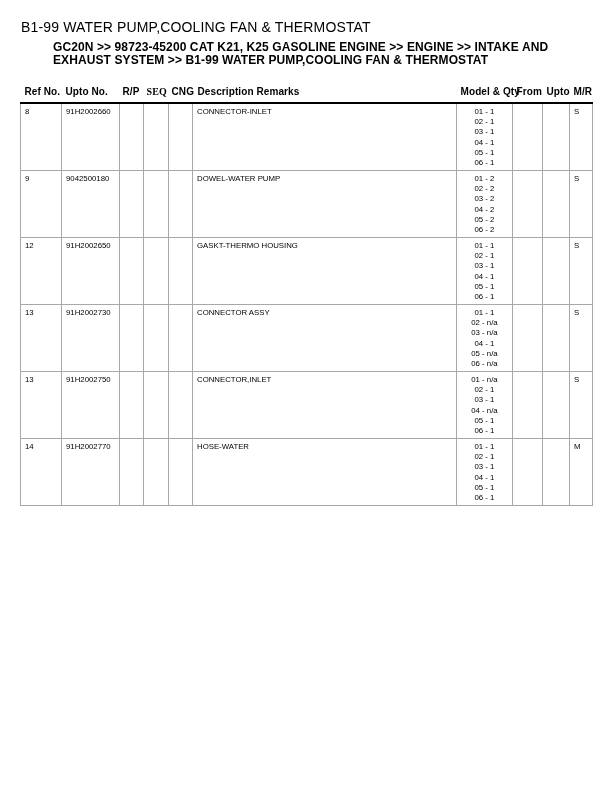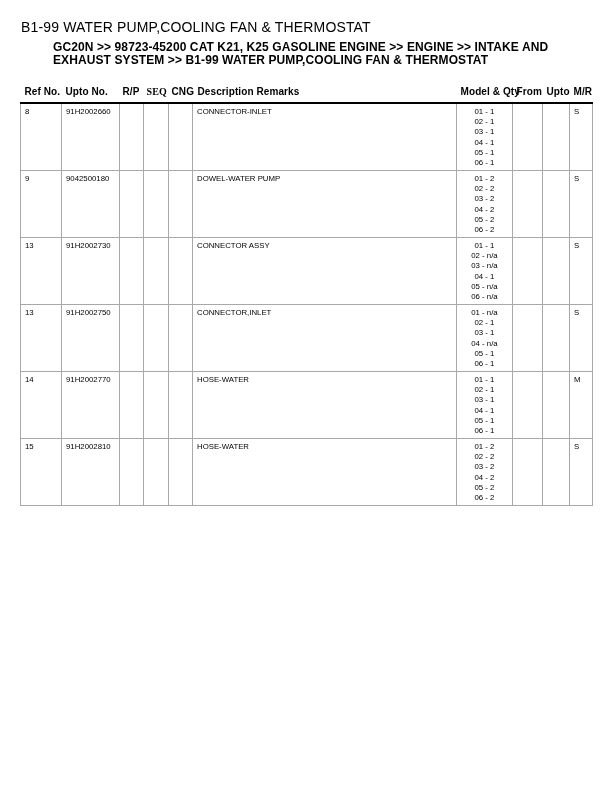--- a/index.html
+++ b/index.html
@@ -167,20 +167,37 @@
 02 - 2
 03 - 2
 04 - 2
 05 - 2
 06 - 2</td>
           <td></td>
           <td></td>
           <td class="mr-cell">S</td>
         </tr>
         <tr>
+          <td>12</td>
+          <td>91H2002650</td>
+          <td></td>
+          <td></td>
+          <td></td>
+          <td>GASKT-THERMO HOUSING</td>
+          <td class="model-list">01 - 1
+02 - 1
+03 - 1
+04 - 1
+05 - 1
+06 - 1</td>
+          <td></td>
+          <td></td>
+          <td class="mr-cell">S</td>
+        </tr>
+        <tr>
           <td>13</td>
           <td>91H2002730</td>
           <td></td>
           <td></td>
           <td></td>
           <td>CONNECTOR ASSY</td>
           <td class="model-list">01 - 1
 02 - n/a
 03 - n/a
 04 - 1
@@ -217,33 +234,16 @@
           <td class="model-list">01 - 1
 02 - 1
 03 - 1
 04 - 1
 05 - 1
 06 - 1</td>
           <td></td>
           <td></td>
           <td class="mr-cell">M</td>
         </tr>
-        <tr>
-          <td>15</td>
-          <td>91H2002810</td>
-          <td></td>
-          <td></td>
-          <td></td>
-          <td>HOSE-WATER</td>
-          <td class="model-list">01 - 2
-02 - 2
-03 - 2
-04 - 2
-05 - 2
-06 - 2</td>
-          <td></td>
-          <td></td>
-          <td class="mr-cell">S</td>
-        </tr>
       </tbody>
   </table>
 
 </div>
 
 </body></html>

